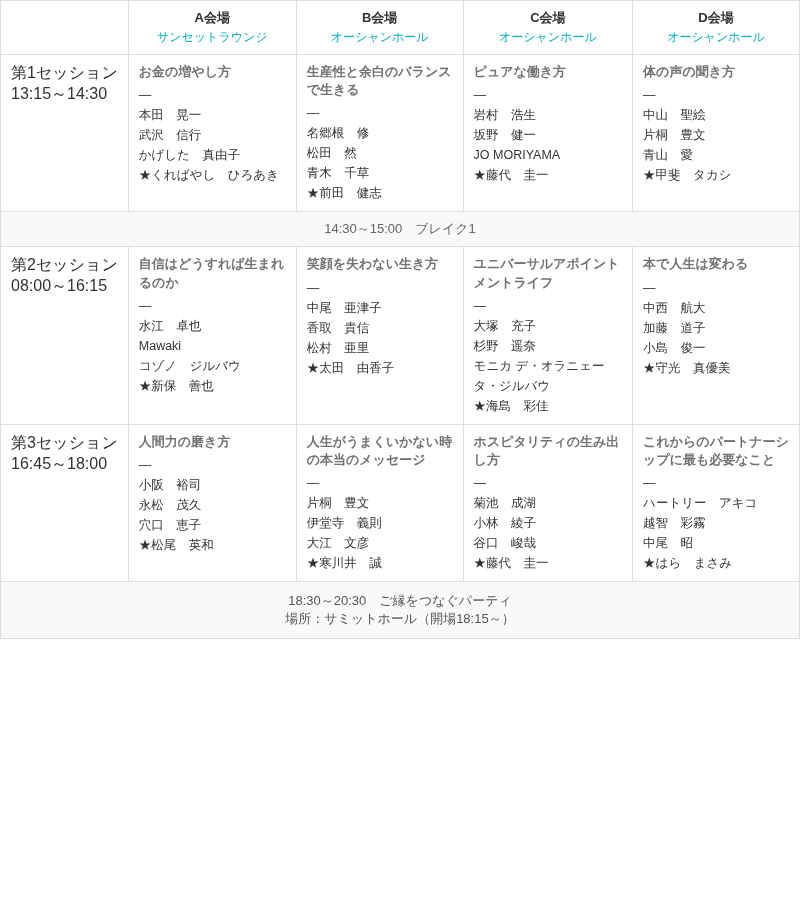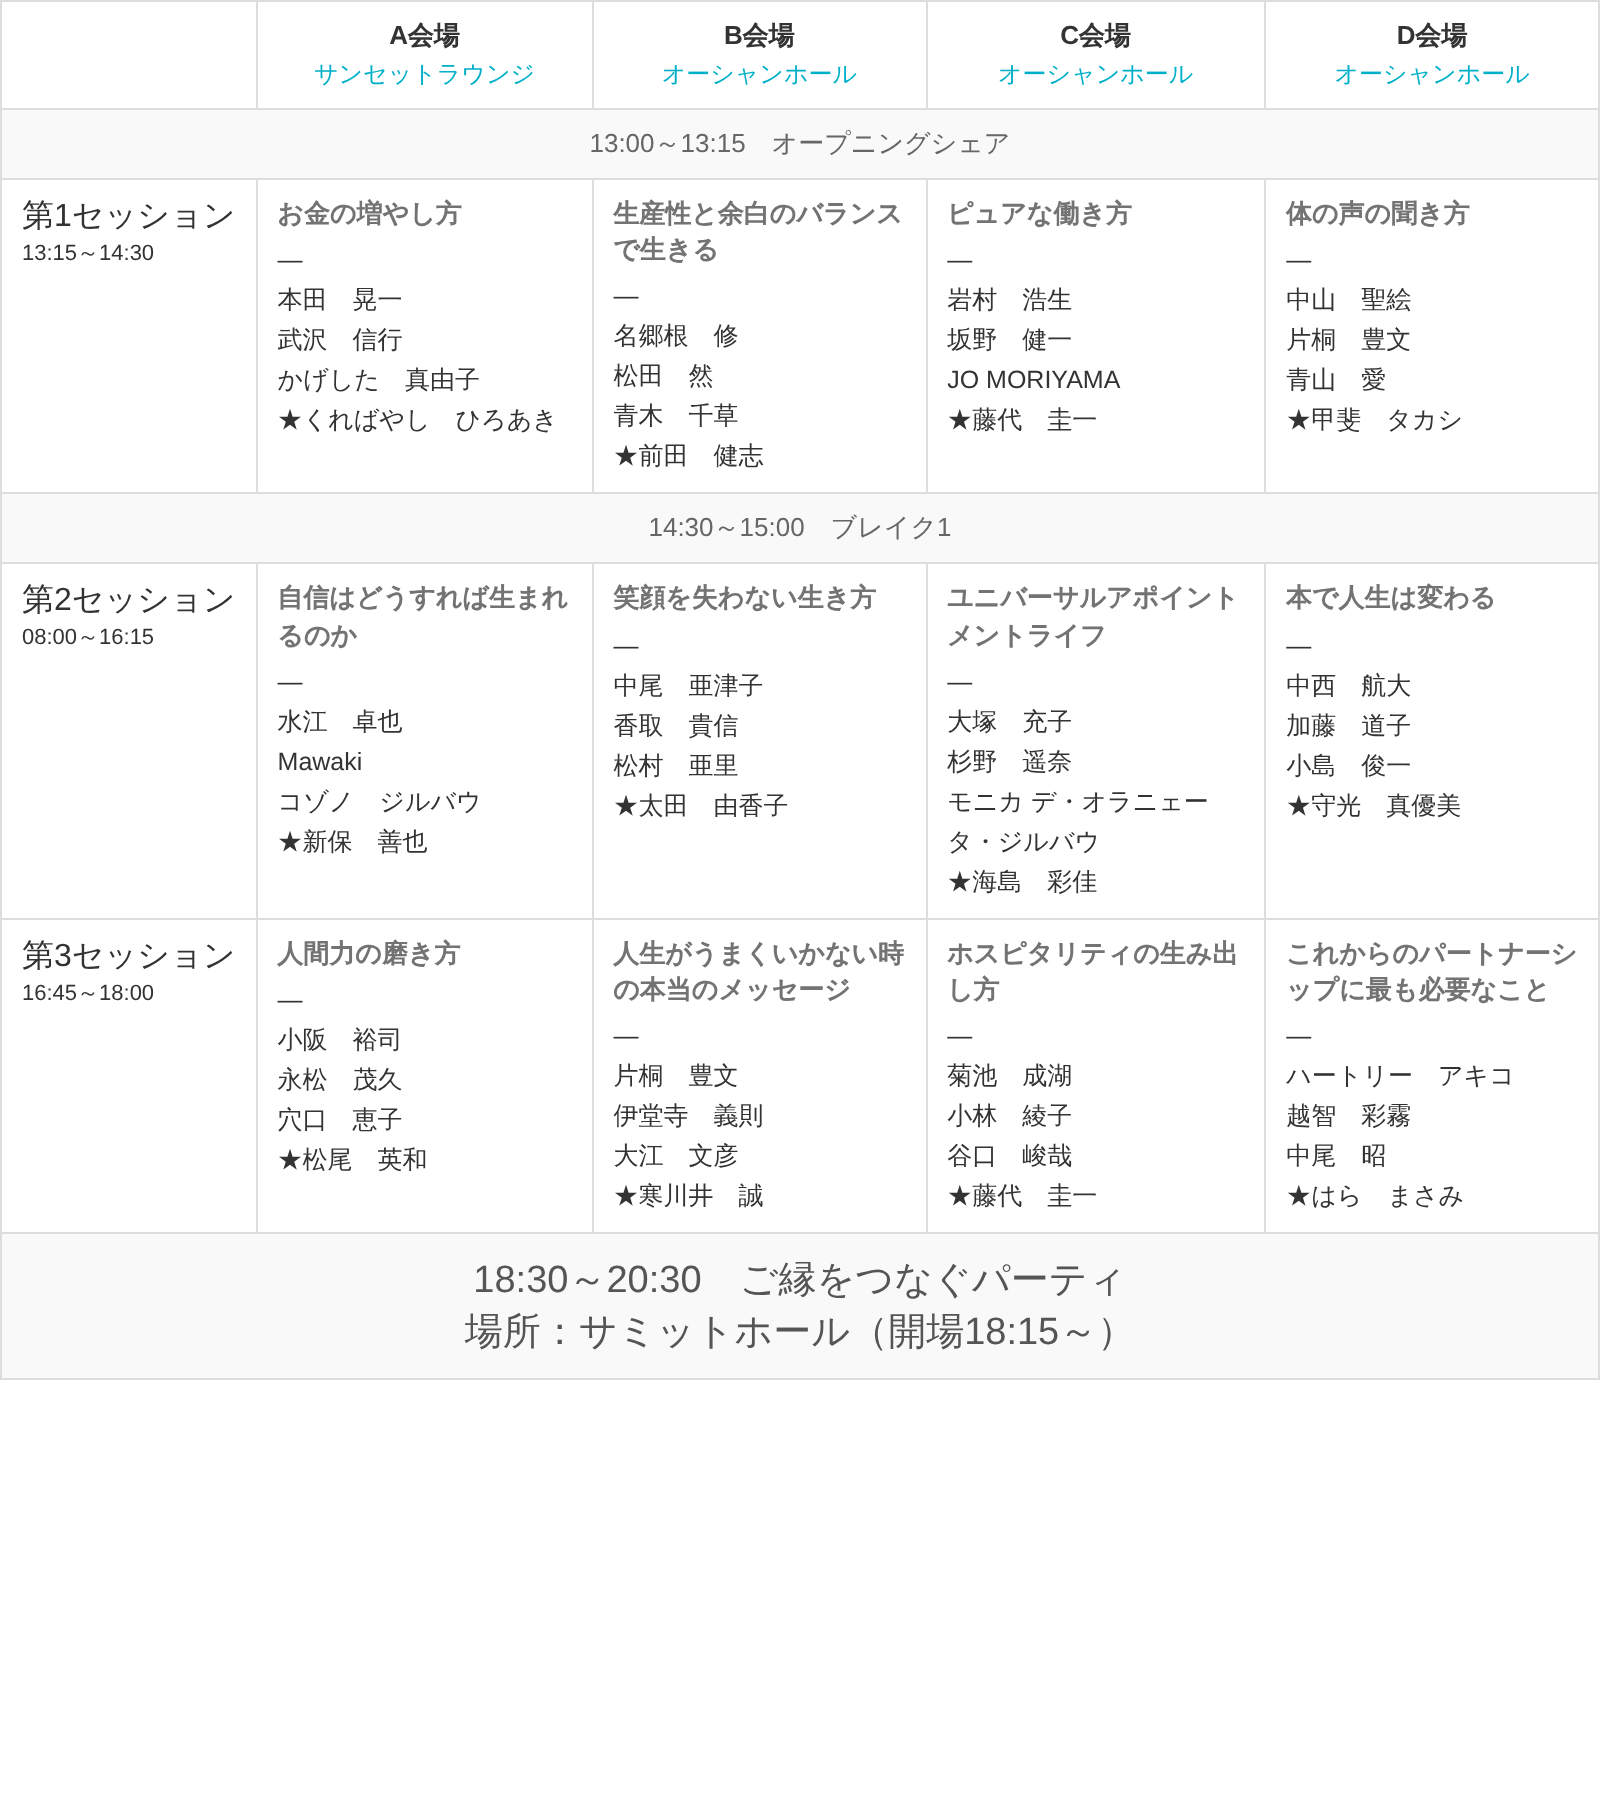--- a/index.html
+++ b/index.html
@@ -41,39 +41,39 @@
       font-size: 13px;
       padding: 8px;
       border: 1px solid #ddd;
     }
     .session-label {
       font-size: 16px;
       color: #333;
       white-space: nowrap;
     }
     .session-time {
-      font-size: 11px;
+      font-size: 16px;
       color: #333;
     }
     .talk-title {
       color: #737373;
       font-weight: bold;
       font-size: 13px;
       margin-bottom: 4px;
       line-height: 1.4;
     }
     .speaker {
       line-height: 1.6;
       font-size: 12.5px;
     }
     .footer-row td {
       text-align: center;
       background: #f9f9f9;
       color: #555;
-      font-size: 19px;
+      font-size: 13px;
       padding: 10px;
       border: 1px solid #ddd;
     }
     .col-session { width: 90px; }
     .col-a, .col-b, .col-c, .col-d { width: 175px; }
   </style>
 </head>
 <body>
 
 <table class="schedule-table">
@@ -93,25 +93,20 @@
         <span class="header-venue">オーシャンホール</span>
       </th>
       <th class="col-d">
         <span>D会場</span>
         <span class="header-venue">オーシャンホール</span>
       </th>
     </tr>
   </thead>
   <tbody>
 
-    <tr class="break-row">
-      <td colspan="5">
-        <span>13:00～13:15　オープニングシェア</span>
-      </td>
-    </tr>
 
     <tr>
       <td class="col-session">
         <div class="session-label">第1セッション</div>
         <div class="session-time">13:15～14:30</div>
       </td>
       <td>
         <div class="talk-title">お金の増やし方</div>
         <div class="speaker">
           <div>—</div>

